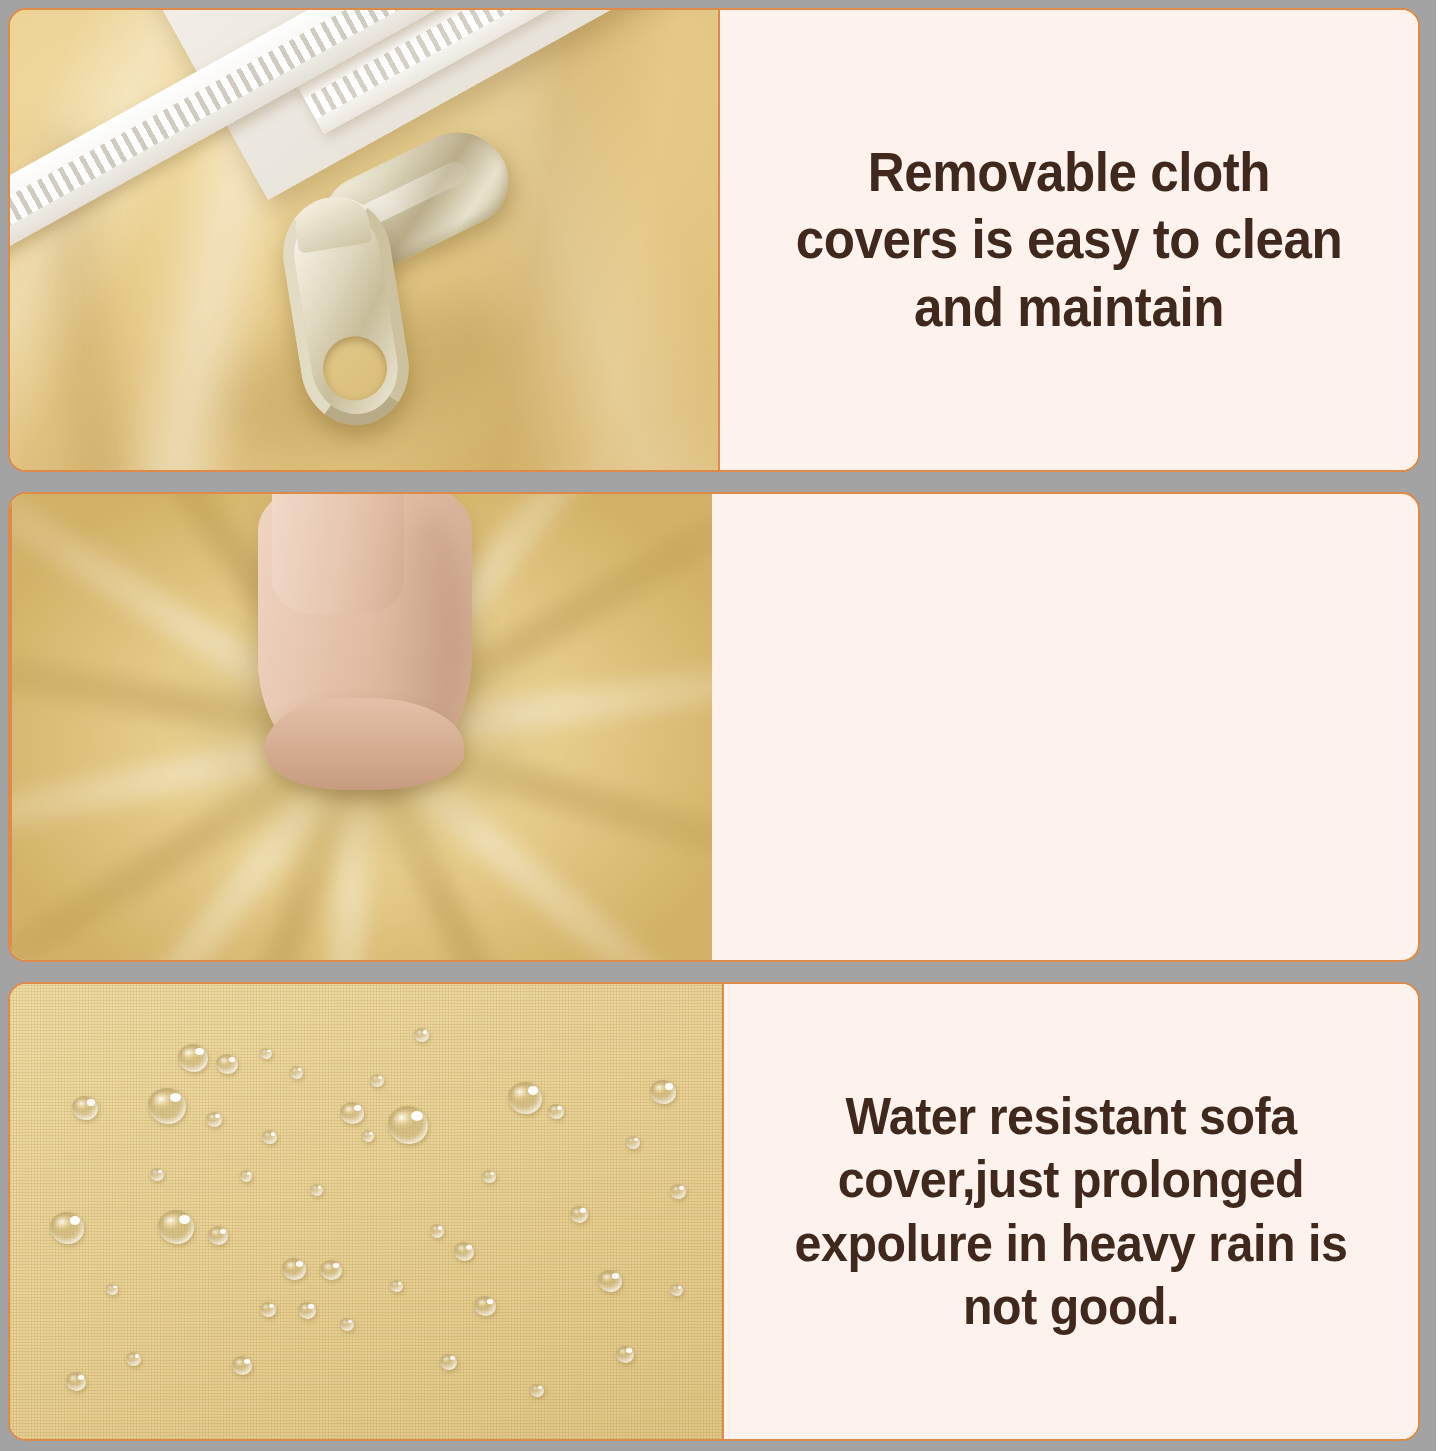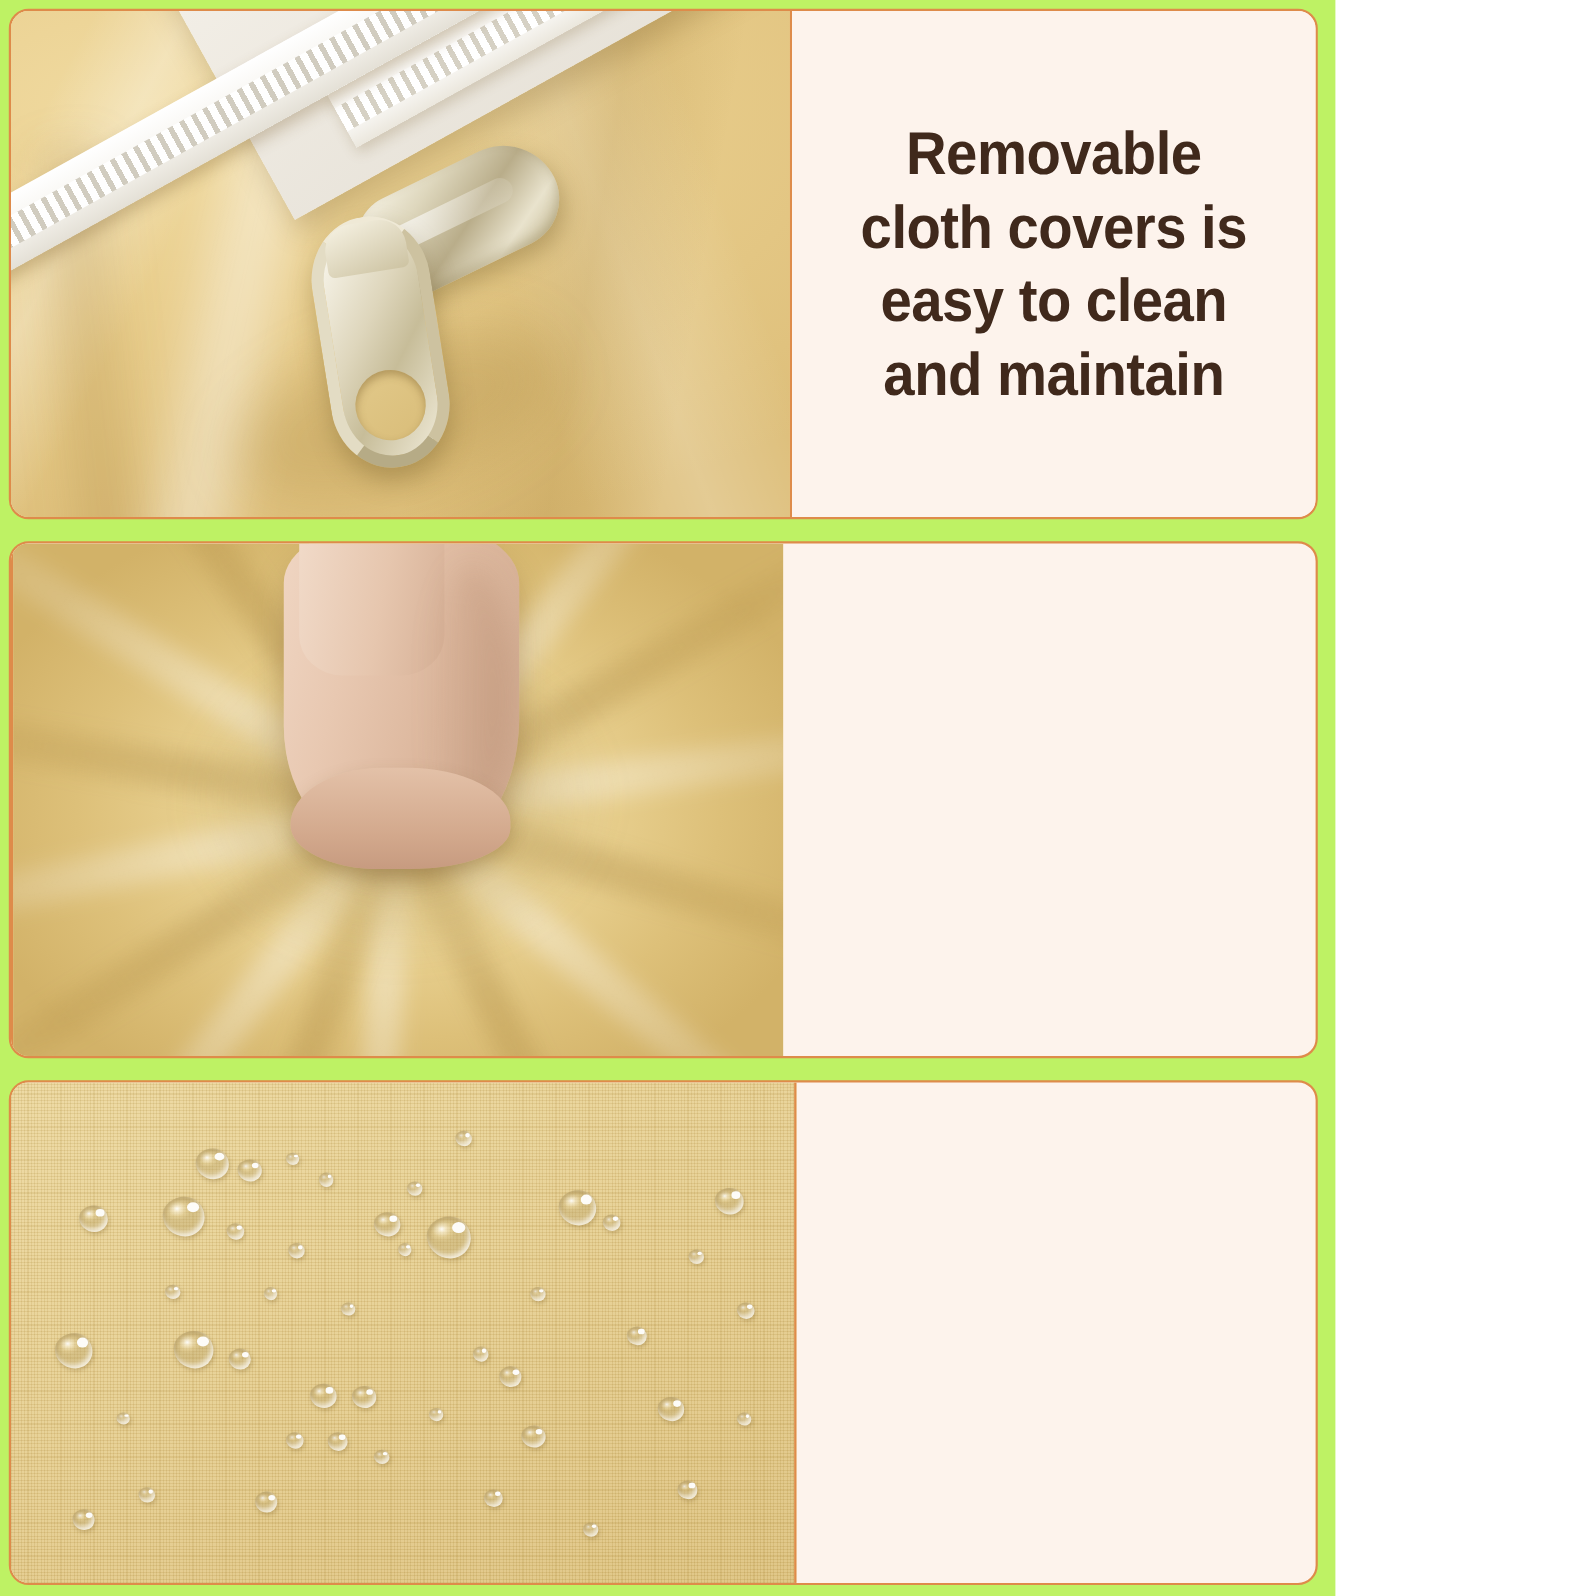--- a/index.html
+++ b/index.html
@@ -9,23 +9,23 @@
   }
   body {
     width: 1445px;
     height: 1451px;
     font-family: "Liberation Sans", sans-serif;
     overflow: hidden;
   }
 
   #infographic {
     position: relative;
-    width: 1214px;
+    width: 1436px;
     height: 1451px;
-    background: #bef264;
+    background: #a3a3a3;
     box-sizing: border-box;
     padding: 8px 16px 10px 8px;
     display: flex;
     flex-direction: column;
     gap: 20px;
   }
 
   .panel {
     position: relative;
     display: flex;
@@ -413,15 +413,18 @@
         <div class="drop" style="left:606px; top:362px; width:18px; height:17px;"></div>
         <div class="drop" style="left:520px; top:400px; width:14px; height:13px;"></div>
         <div class="drop" style="left:96px;  top:300px; width:12px; height:11px;"></div>
         <div class="drop" style="left:56px;  top:388px; width:20px; height:19px;"></div>
         <div class="drop" style="left:250px; top:64px;  width:12px; height:11px;"></div>
         <div class="drop" style="left:660px; top:300px; width:13px; height:12px;"></div>
         <div class="drop" style="left:404px; top:44px;  width:15px; height:14px;"></div>
       </div>
     </div>
 
+    <div class="half-text">
+      <p class="caption">Water resistant sofa cover,just prolonged expolure in heavy rain is not good.</p>
+    </div>
   </section>
 
 </div>
 
 </body></html>

